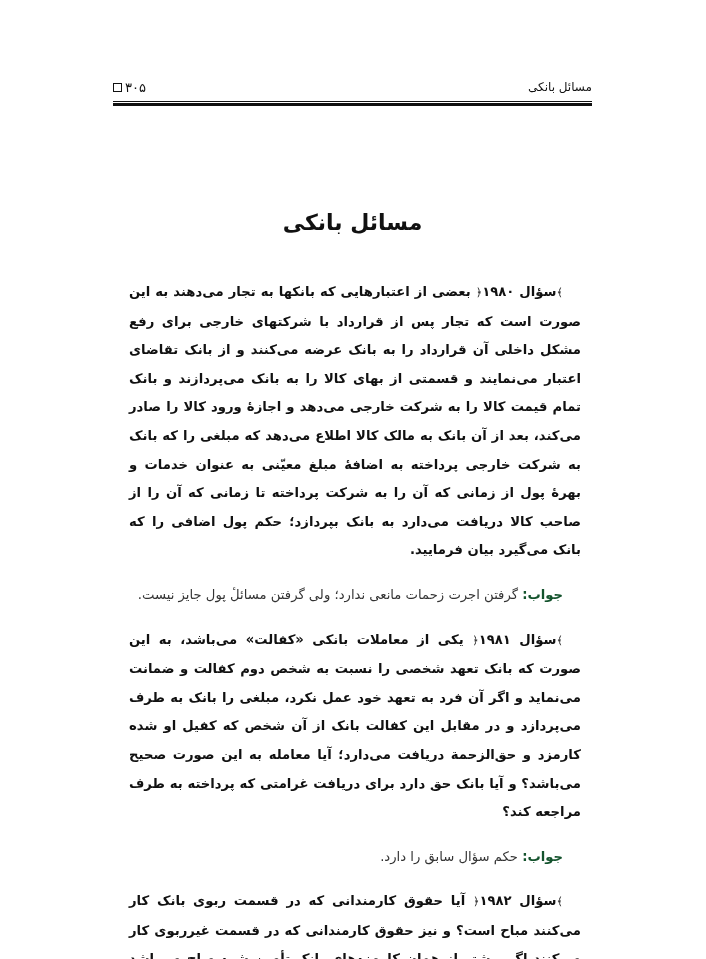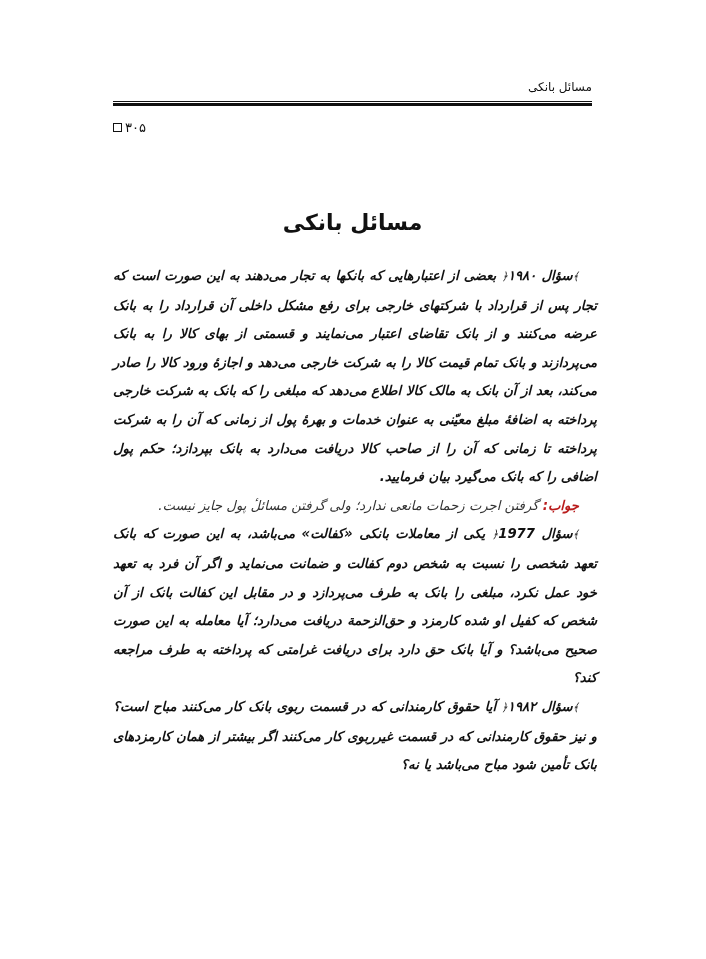--- a/index.html
+++ b/index.html
@@ -32,21 +32,20 @@
   }
   .page-number {
     position: absolute;
     left: 0;
     top: 0;
     font-size: 13px;
     direction: rtl;
     display: flex;
     align-items: center;
     gap: 3px;
-    margin-top: 40px;
   }
   .box-icon {
     display: inline-block;
     width: 9px;
     height: 9px;
     border: 1.5px solid #111;
     box-sizing: border-box;
   }
   .header-rule {
     position: absolute;
@@ -78,34 +77,33 @@
     position: absolute;
     left: 113px;
     top: 262px;
     width: 484px;
     direction: rtl;
     text-align: justify;
     font-size: 13.2px;
     line-height: 28.6px;
   }
   .content p {
-    margin: 0;
+    margin: 16px;
     text-indent: 18px;
-    font-style: italic;
   }
   .q {
     font-weight: bold;
   }
   .a {
     font-weight: normal;
     color: #333;
   }
   .a .label {
     font-weight: bold;
-    color: #b91c1c;
+    color: #14532d;
   }
   .bracket {
     font-weight: normal;
     font-size: 11px;
   }
 </style>
 </head>
 <body>
 
 <div class="page-header">
@@ -125,22 +123,26 @@
   <p class="q">
     <span class="bracket">﴾</span><span>سؤال ۱۹۸۰</span><span class="bracket">﴿</span>
     <span>بعضی از اعتبارهایی که بانکها به تجار می‌دهند به این صورت است که تجار پس از قرارداد با شرکتهای خارجی برای رفع مشکل داخلی آن قرارداد را به بانک عرضه می‌کنند و از بانک تقاضای اعتبار می‌نمایند و قسمتی از بهای کالا را به بانک می‌پردازند و بانک تمام قیمت کالا را به شرکت خارجی می‌دهد و اجازهٔ ورود کالا را صادر می‌کند، بعد از آن بانک به مالک کالا اطلاع می‌دهد که مبلغی را که بانک به شرکت خارجی پرداخته به اضافهٔ مبلغ معیّنی به عنوان خدمات و بهرهٔ پول از زمانی که آن را به شرکت پرداخته تا زمانی که آن را از صاحب کالا دریافت می‌دارد به بانک بپردازد؛ حکم پول اضافی را که بانک می‌گیرد بیان فرمایید.</span>
   </p>
   <p class="a">
     <span class="label">جواب:</span>
     <span>گرفتن اجرت زحمات مانعی ندارد؛ ولی گرفتن مسائلٔ پول جایز نیست.</span>
   </p>
 
   <p class="q">
-    <span class="bracket">﴾</span><span>سؤال 1977</span><span class="bracket">﴿</span>
+    <span class="bracket">﴾</span><span>سؤال ۱۹۸۱</span><span class="bracket">﴿</span>
     <span>یکی از معاملات بانکی «کفالت» می‌باشد، به این صورت که بانک تعهد شخصی را نسبت به شخص دوم کفالت و ضمانت می‌نماید و اگر آن فرد به تعهد خود عمل نکرد، مبلغی را بانک به طرف می‌پردازد و در مقابل این کفالت بانک از آن شخص که کفیل او شده کارمزد و حق‌الزحمة دریافت می‌دارد؛ آیا معامله به این صورت صحیح می‌باشد؟ و آیا بانک حق دارد برای دریافت غرامتی که پرداخته به طرف مراجعه کند؟</span>
+  </p>
+  <p class="a">
+    <span class="label">جواب:</span>
+    <span>حکم سؤال سابق را دارد.</span>
   </p>
 
   <p class="q">
     <span class="bracket">﴾</span><span>سؤال ۱۹۸۲</span><span class="bracket">﴿</span>
     <span>آیا حقوق کارمندانی که در قسمت ربوی بانک کار می‌کنند مباح است؟ و نیز حقوق کارمندانی که در قسمت غیرربوی کار می‌کنند اگر بیشتر از همان کارمزدهای بانک تأمین شود مباح می‌باشد یا نه؟</span>
   </p>
 
 </div>
 
 </body></html>

